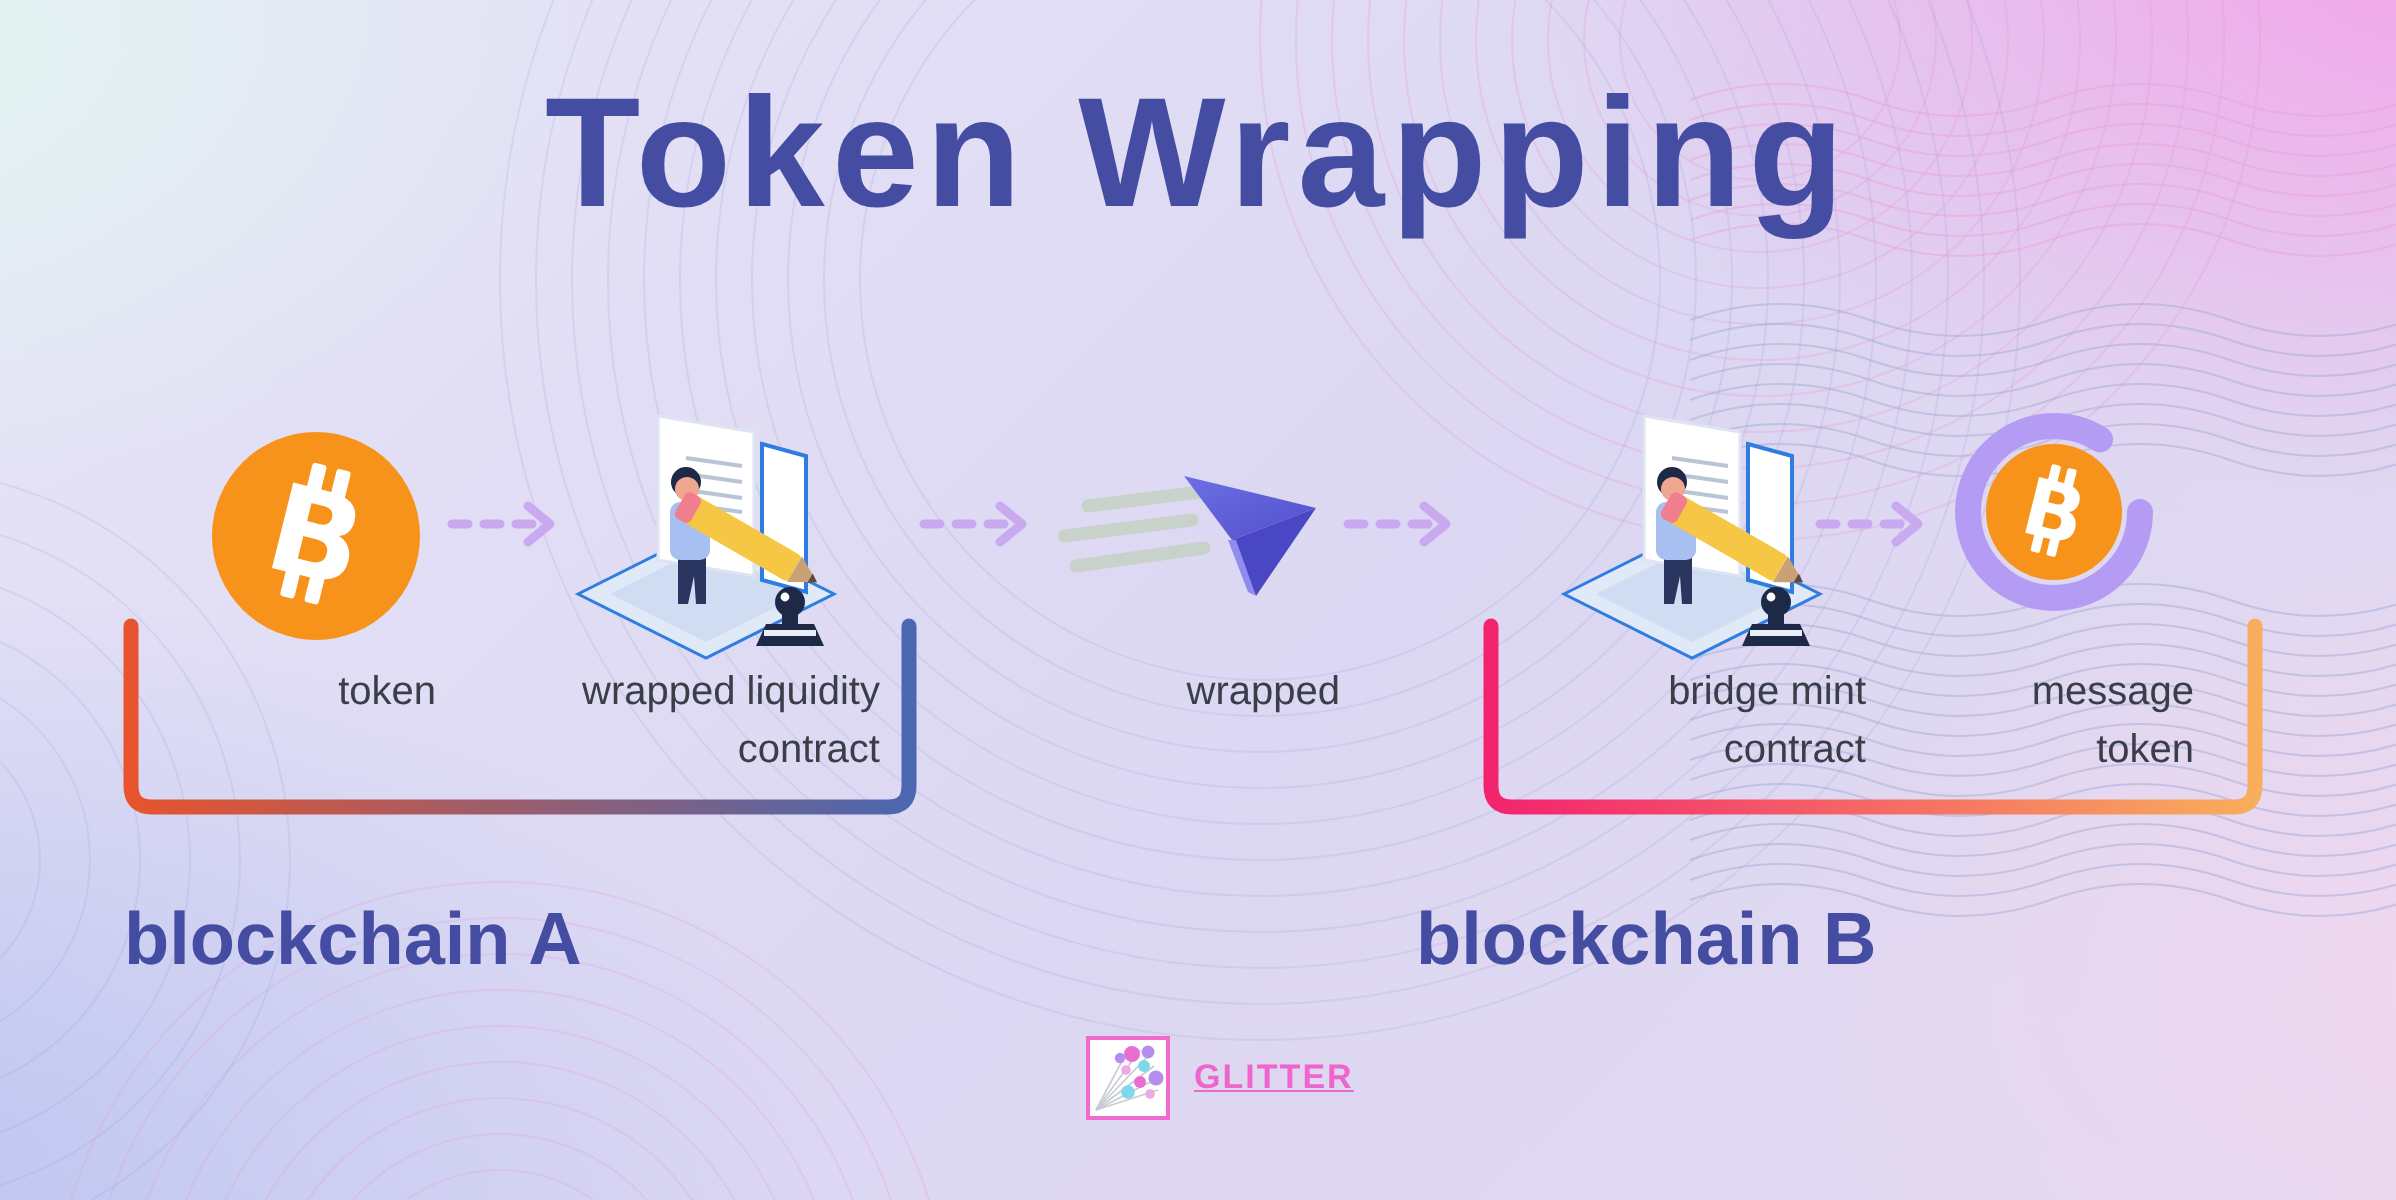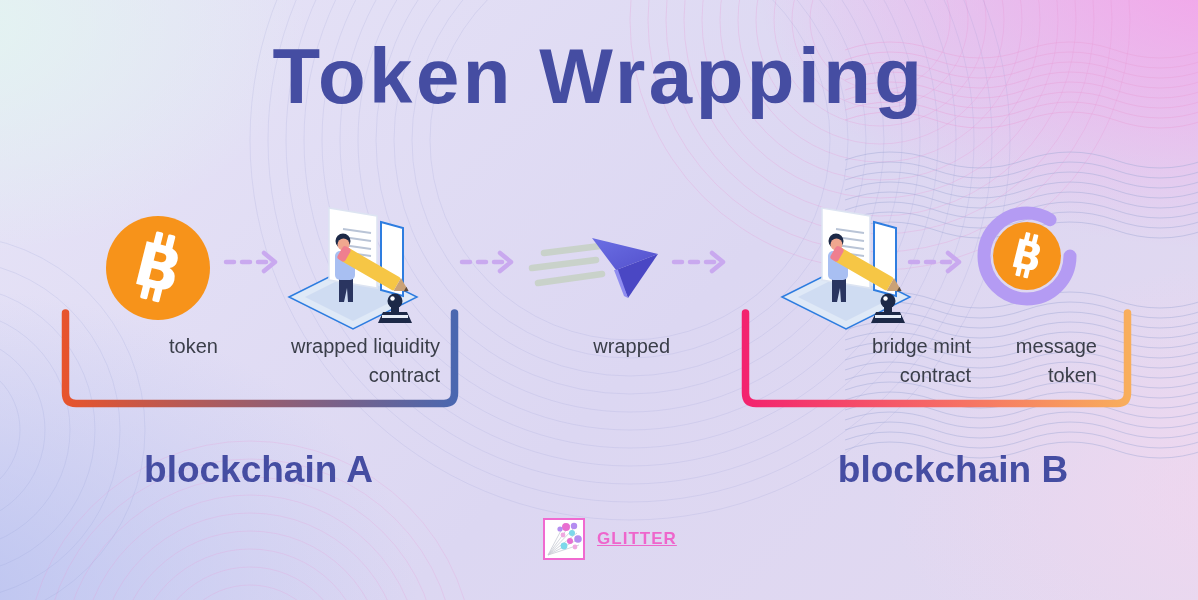--- a/index.html
+++ b/index.html
@@ -18,27 +18,27 @@
   #page-title{
     left:0;top:34px;width:1198px;text-align:center;
     font-size:78px;font-weight:bold;letter-spacing:.045em;color:#454da2;line-height:1.1;
   }
   .flow-label{
     top:332px;text-align:right;font-size:20px;line-height:29px;color:#3a3e49;
   }
   .lbl-token{left:98px;width:120px;}
   .lbl-liquidity{left:260px;width:180px;}
   .lbl-message{left:530px;width:140px;}
-  .lbl-mint{left:791px;width:180px;}
+  .lbl-mint{left:753px;width:180px;}
   .lbl-wrapped{left:957px;width:140px;}
   .group-label{
-    top:449px;text-align:center;font-size:37px;font-weight:bold;color:#454da2;
+    top:449px;text-align:left;font-size:37px;font-weight:bold;color:#454da2;
   }
   .group-a{left:62px;width:393px;}
-  .group-b{left:760px;width:386px;}
+  .group-b{left:708px;width:386px;}
   #brand{left:543px;top:518px;display:flex;align-items:center;gap:12px;}
   #brand-text{font-size:17px;font-weight:bold;letter-spacing:.06em;color:#ee66cc;text-decoration:underline;}
   svg{display:block;}
 </style>
 </head>
 <body>
 
 <div id="canvas">
 
   <svg id="bg-decor" class="abs" width="1198" height="600" viewBox="0 0 1198 600">

